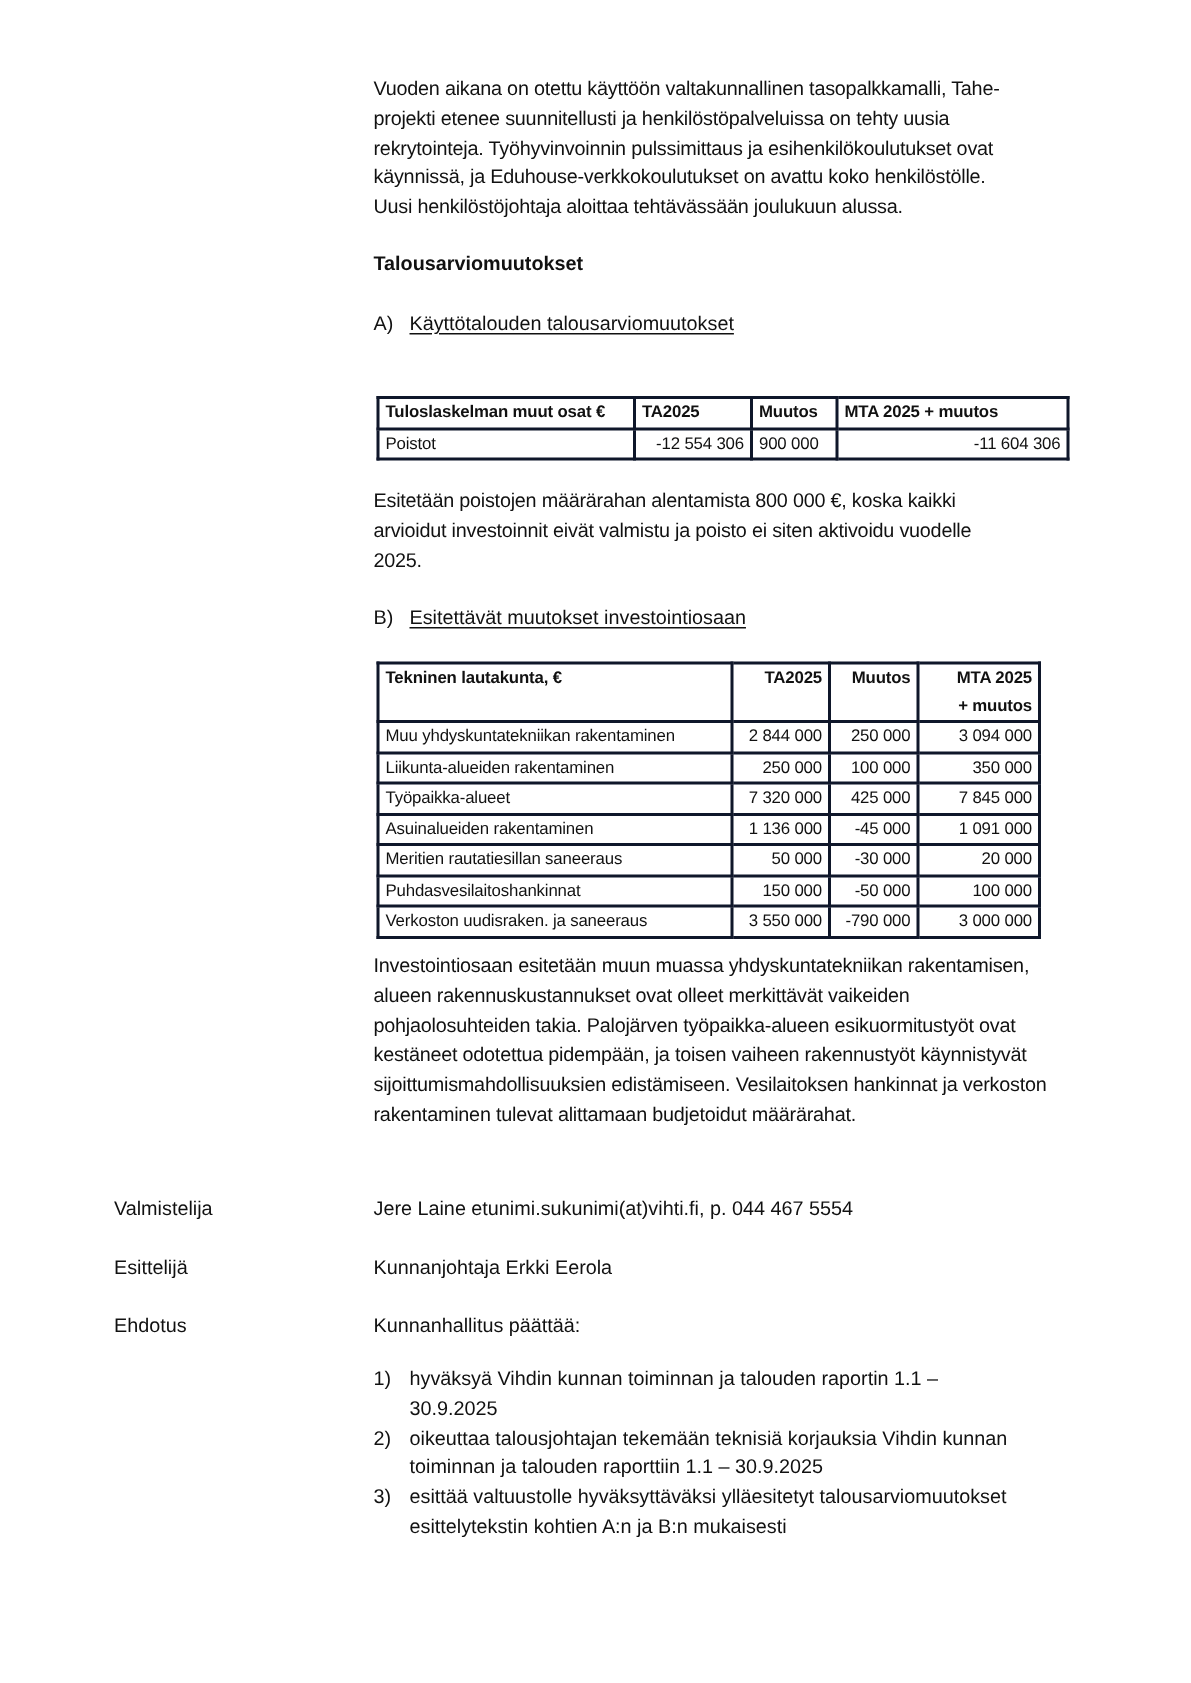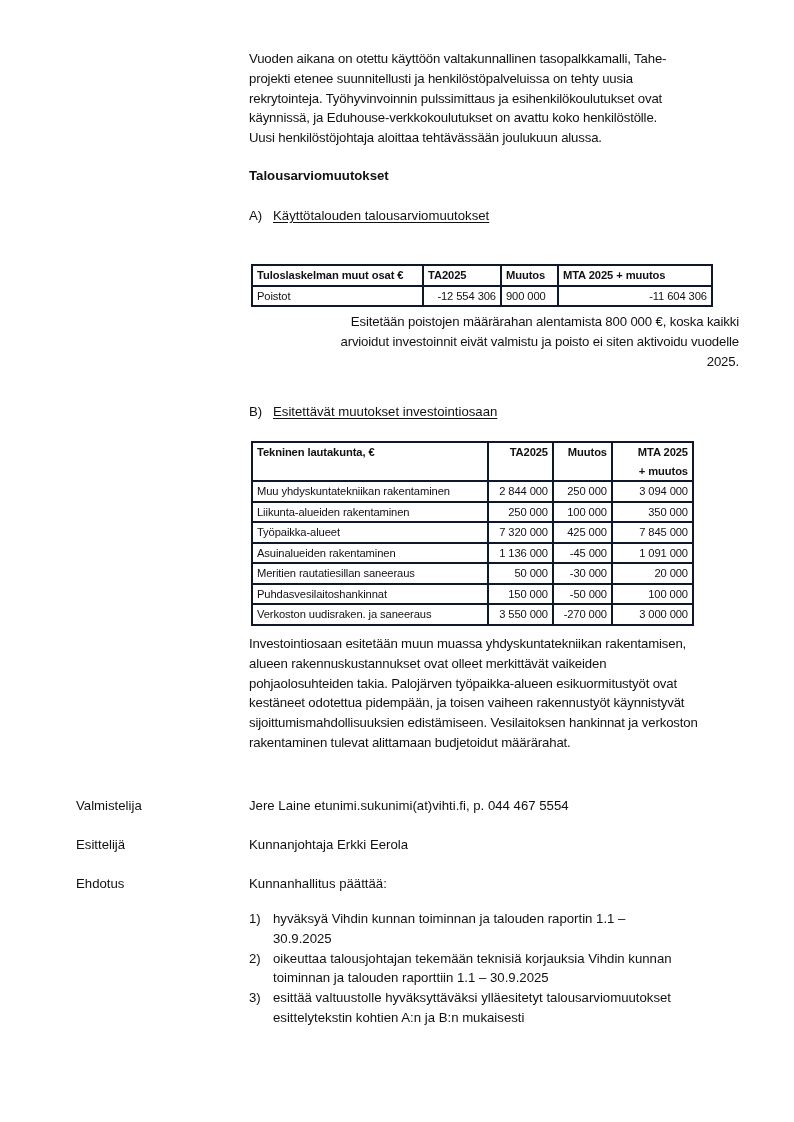--- a/index.html
+++ b/index.html
@@ -136,21 +136,21 @@
     </tr>
     <tr>
       <td class="l">Poistot</td>
       <td class="r">-12 554 306</td>
       <td class="l">900 000</td>
       <td class="r">-11 604 306</td>
     </tr>
   </tbody>
     </table>
 
-  <div class="abs para" style="top:312px;text-align:right;">
+  <div class="abs para" style="top:324px;">
     <div>Esitetään poistojen määrärahan alentamista 800 000 €, koska kaikki</div>
     <div>arvioidut  investoinnit eivät valmistu ja poisto ei siten aktivoidu vuodelle</div>
     <div>2025.</div>
   </div>
 
   <div class="abs section" style="top:402px;">
     <span class="letter">B)</span><span class="title">Esitettävät muutokset  investointiosaan</span>
   </div>
 
   <table class="tbl tB">
@@ -202,21 +202,21 @@
     </tr>
     <tr>
       <td class="l">Puhdasvesilaitoshankinnat</td>
       <td class="r">150 000</td>
       <td class="r">-50 000</td>
       <td class="r">100 000</td>
     </tr>
     <tr>
       <td class="l">Verkoston uudisraken. ja saneeraus</td>
       <td class="r">3 550 000</td>
-      <td class="r">-270 000</td>
+      <td class="r">-790 000</td>
       <td class="r">3 000 000</td>
     </tr>
   </tbody>
     </table>
 
   <div class="abs para" style="top:634px;">
     <div>Investointiosaan esitetään muun muassa yhdyskuntatekniikan rakentamisen,</div>
     <div>alueen rakennuskustannukset ovat olleet merkittävät vaikeiden</div>
     <div>pohjaolosuhteiden takia. Palojärven työpaikka-alueen esikuormitustyöt ovat</div>
     <div>kestäneet odotettua pidempään, ja toisen vaiheen rakennustyöt käynnistyvät</div>

